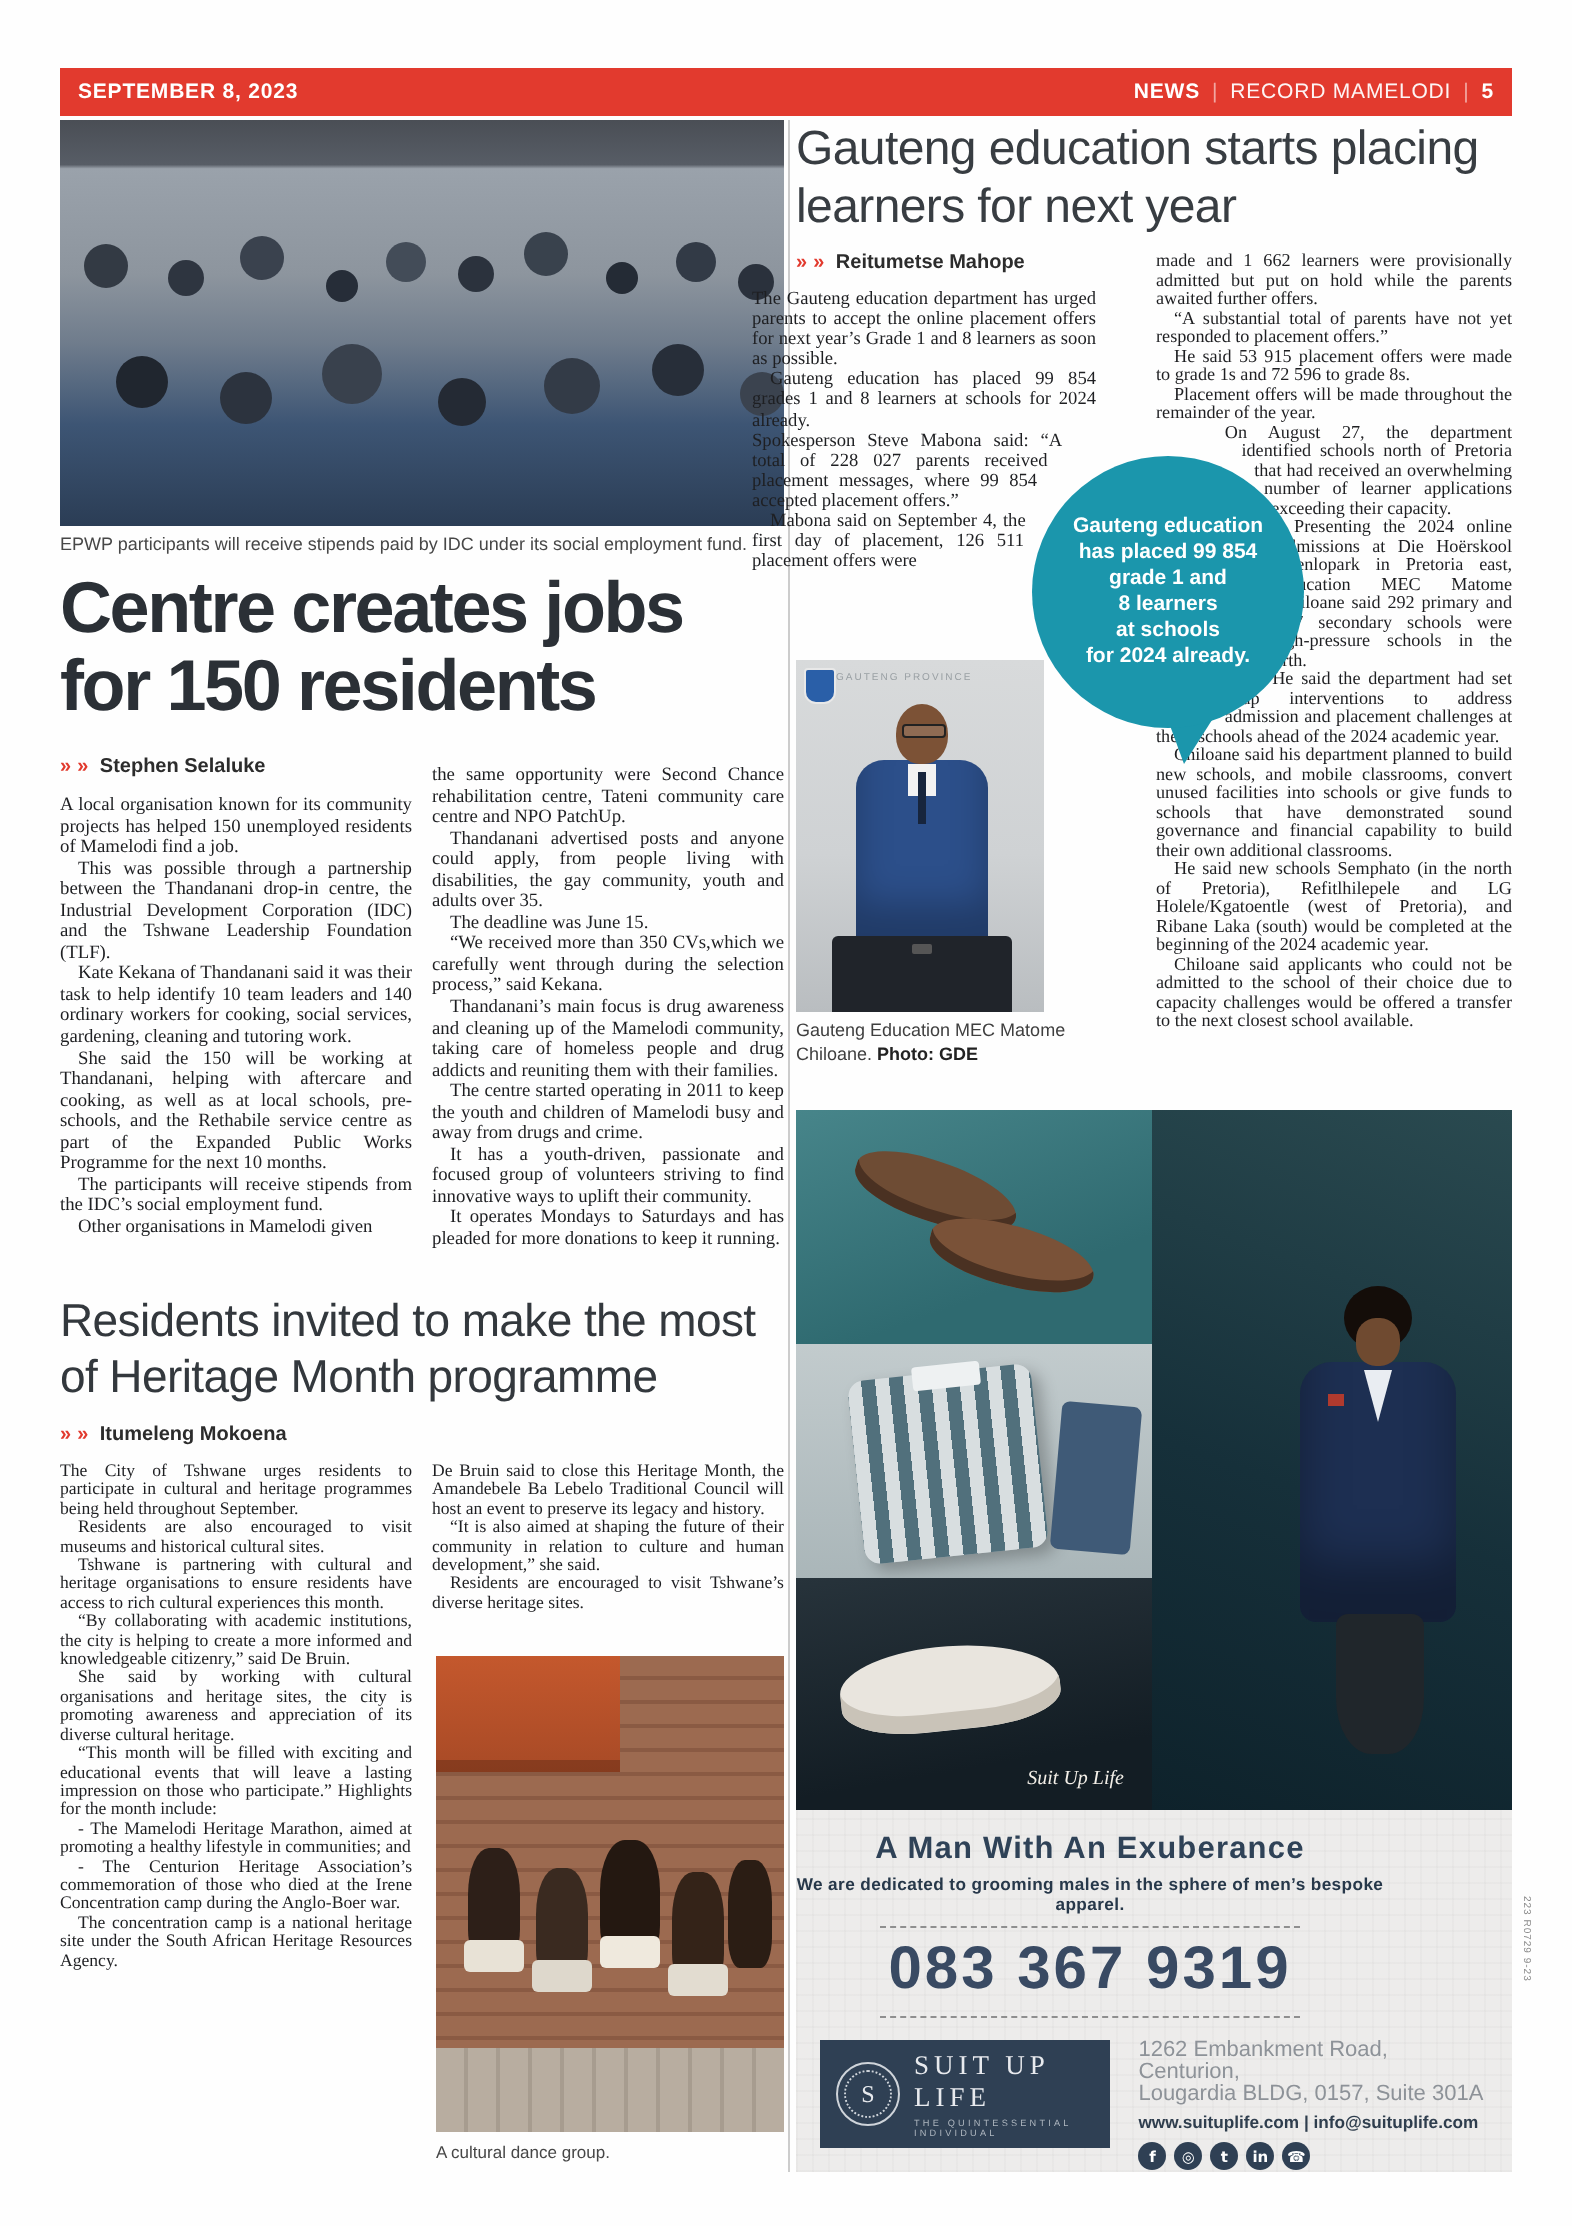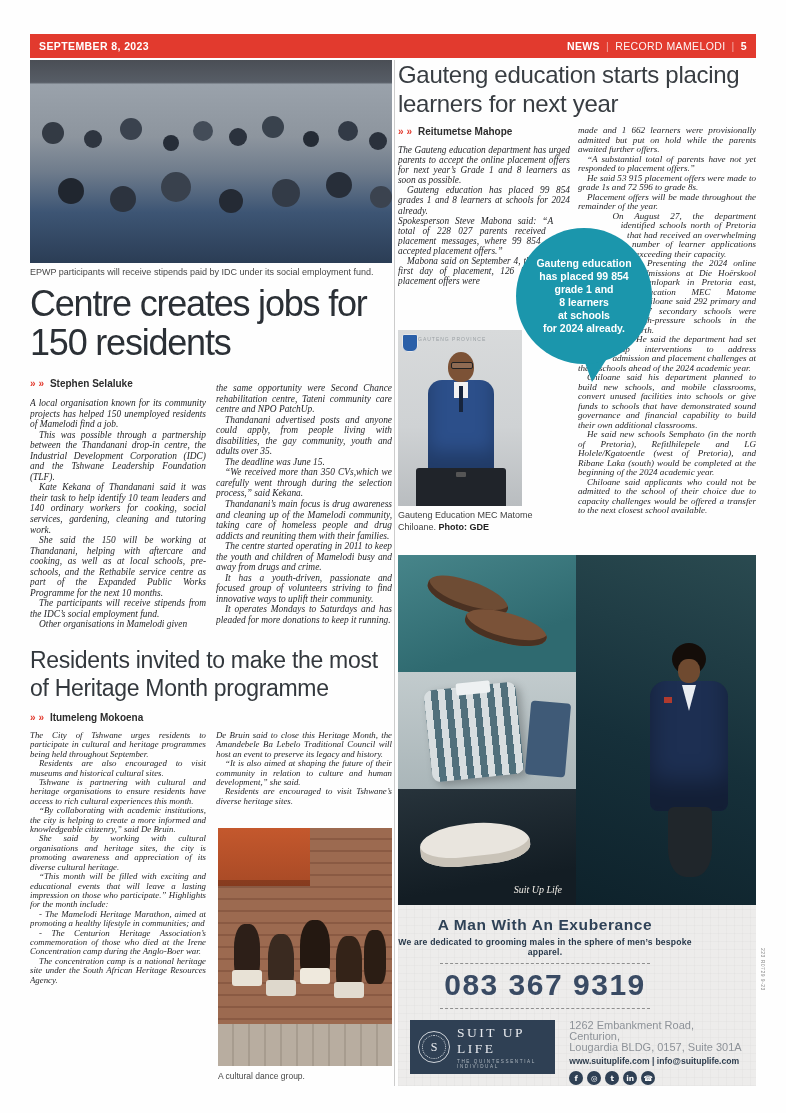--- a/index.html
+++ b/index.html
@@ -53,37 +53,37 @@
   .dance-floor{left:0;top:196px;width:174px;height:42px;background:repeating-linear-gradient(90deg,#b8ada0 0 14px,#a79c8f 14px 16px);}
 
   
   .cap{font-family:"Liberation Sans",sans-serif;font-size:9px;color:#474747;}
   .cap1{left:30px;top:267px;width:362px;}
   .cap2{left:218px;top:1071px;width:174px;font-size:8.5px;}
   .cap3{left:398px;top:510px;width:144px;font-size:9px;line-height:11.5px;color:#3f3f3f;}
   .cap3 b{color:#222;}
 
   .headline{font-family:"Liberation Sans",sans-serif;color:#2b3036;}
-  .h1{left:30px;top:284px;width:362px;font-size:36px;line-height:39px;font-weight:normal;letter-spacing:-1.2px;}
+  .h1{left:30px;top:284px;width:362px;font-size:36px;line-height:39px;font-weight:bold;letter-spacing:-1.2px;}
   .h2{left:30px;top:646px;width:366px;font-size:23px;line-height:28px;font-weight:normal;letter-spacing:-.3px;color:#33383d;}
   .h3{left:398px;top:60px;width:358px;font-size:24px;line-height:29px;font-weight:normal;letter-spacing:-.3px;color:#383d42;}
 
   .byline{font-family:"Liberation Sans",sans-serif;font-size:10px;font-weight:bold;color:#2c2c2c;}
   .byline .chev{color:#e23a2e;margin-right:4px;letter-spacing:-1px;}
   .by1{left:30px;top:378px;} .by2{left:30px;top:712px;} .by3{left:398px;top:126px;}
 
   
   .body{font-size:9.4px;line-height:10.55px;text-align:justify;overflow:hidden;}
-  .body p{margin:0;font-style:italic;}
+  .body p{margin:0;}
   .body p + p{text-indent:9px;}
   .a1c1{left:30px;top:398px;width:176px;height:243px;}
   .a1c2{left:216px;top:383px;width:176px;height:262px;}
   .a2c1{left:30px;top:731px;width:176px;height:347px;font-size:8.8px;line-height:9.4px;}
   .a2c2{left:216px;top:731px;width:176px;height:94px;font-size:8.8px;line-height:9.4px;}
-  .a3c1{left:398px;top:145px;width:172px;height:182px;font-size:9.3px;line-height:10.1px;}
+  .a3c1{left:376px;top:145px;width:172px;height:182px;font-size:9.3px;line-height:10.1px;}
   .a3c2{left:578px;top:126px;width:178px;height:424px;font-size:9.1px;line-height:9.5px;}
   .push-r{float:right;width:54px;height:112px;shape-outside:circle(80px at 98px 62px);}
   .push-l{float:left;width:66px;height:152px;shape-outside:circle(94px at -32px 76px);}
 
   
   .bubble{left:516px;top:228px;width:136px;height:136px;border-radius:50%;background:#1b96ac;z-index:5;
           color:#fff;font-family:"Liberation Sans",sans-serif;font-weight:bold;font-size:10.5px;line-height:13px;
           display:flex;flex-direction:column;align-items:center;justify-content:center;text-align:center;}
   .bubble-tail{left:584px;top:360px;width:0;height:0;z-index:4;
                border-left:8px solid transparent;border-right:14px solid transparent;border-top:22px solid #1b96ac;}

